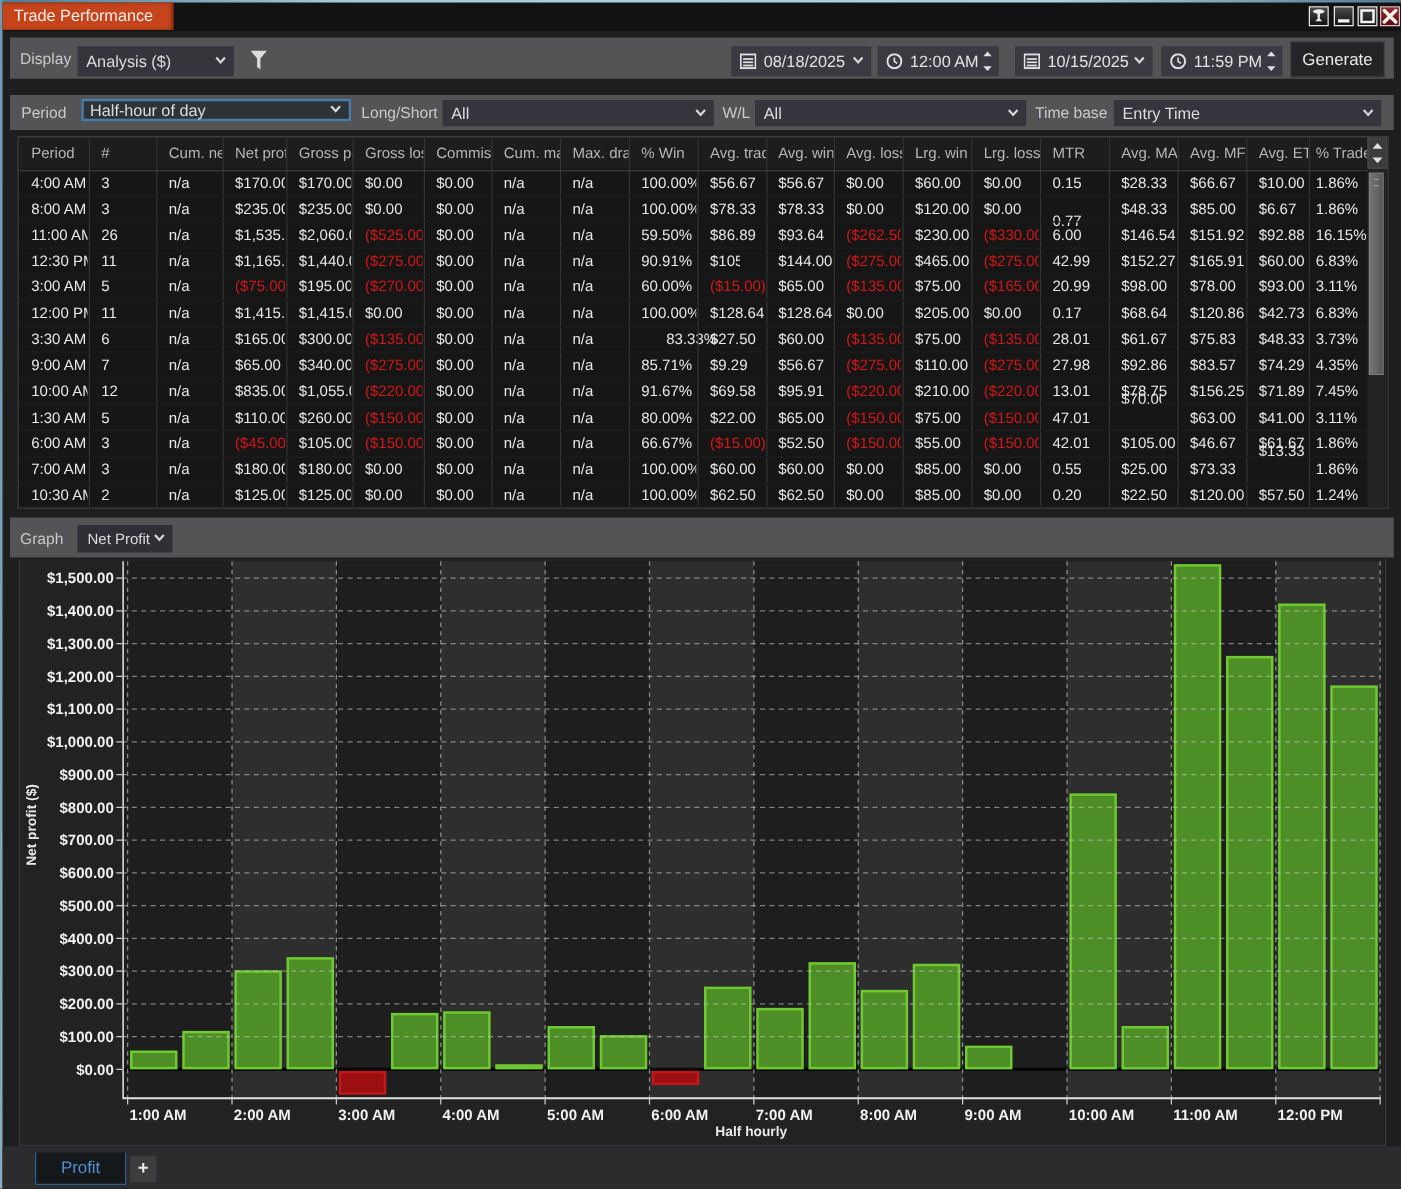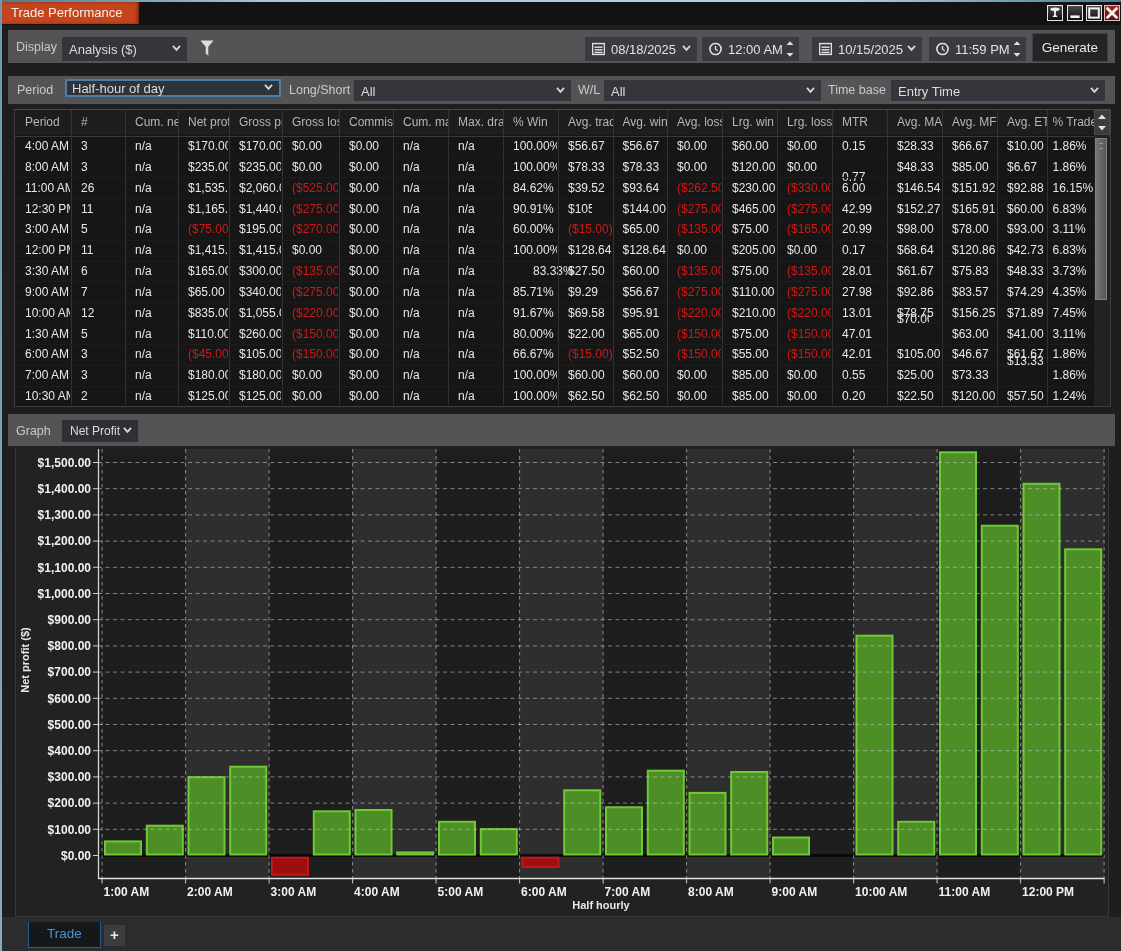--- a/index.html
+++ b/index.html
@@ -259,22 +259,22 @@
 <div class="td" style="left:1031.5px;top:46.85px;width:47.5px;padding-left:6px">1.86%</div>
 <div class="td" style="left:0.0px;top:67.69px;width:55.0px">11:00 AM</div>
 <div class="td" style="left:56.0px;top:67.69px;width:53.0px">26</div>
 <div class="td" style="left:110.0px;top:67.69px;width:52.0px">n/a</div>
 <div class="td" style="left:163.0px;top:67.69px;width:50.0px">$1,535.00</div>
 <div class="td" style="left:214.0px;top:67.69px;width:52.0px">$2,060.00</div>
 <div class="td red" style="left:267.0px;top:67.69px;width:56.0px">($525.00)</div>
 <div class="td" style="left:324.0px;top:67.69px;width:53.0px">$0.00</div>
 <div class="td" style="left:378.0px;top:67.69px;width:54.0px">n/a</div>
 <div class="td" style="left:433.0px;top:67.69px;width:54.0px">n/a</div>
-<div class="td" style="left:488.0px;top:67.69px;width:54.0px">84.62%</div>
-<div class="td" style="left:543.0px;top:67.69px;width:53.5px">$39.52</div>
+<div class="td" style="left:488.0px;top:67.69px;width:54.0px">59.50%</div>
+<div class="td" style="left:543.0px;top:67.69px;width:53.5px">$86.89</div>
 <div class="td" style="left:597.5px;top:67.69px;width:53.5px">$93.64</div>
 <div class="td red" style="left:652.0px;top:67.69px;width:54.0px">($262.50)</div>
 <div class="td" style="left:707.0px;top:67.69px;width:54.0px">$230.00</div>
 <div class="td red" style="left:762.0px;top:67.69px;width:54.0px">($330.00)</div>
 <div class="td" style="left:817.0px;top:67.69px;width:54.0px">6.00</div>
 <div class="td" style="left:872.0px;top:67.69px;width:54.0px">$146.54</div>
 <div class="td" style="left:927.0px;top:67.69px;width:54.0px">$151.92</div>
 <div class="td" style="left:982.0px;top:67.69px;width:48.5px">$92.88</div>
 <div class="td" style="left:1031.5px;top:67.69px;width:47.5px;padding-left:6px">16.15%</div>
 <div class="td" style="left:0.0px;top:88.54px;width:55.0px">12:30 PM</div>
@@ -655,14 +655,14 @@
 <text x="755.6" y="449" text-anchor="start" class="xlab">9:00 AM</text>
 <text x="839.1" y="449" text-anchor="start" class="xlab">10:00 AM</text>
 <text x="922.6" y="449" text-anchor="start" class="xlab">11:00 AM</text>
 <text x="1006.1" y="449" text-anchor="start" class="xlab">12:00 PM</text>
 <text x="585" y="461.5" text-anchor="middle" class="tlab">Half hourly</text>
 <text x="13" y="213" text-anchor="middle" class="tlab" transform="rotate(-90 13 213)">Net profit ($)</text>
 </svg>
 </div>
 
 <div class="abs" id="botbar"></div>
-<div class="abs" id="rtab">Trade</div>
+<div class="abs" id="rtab">Profit</div>
 <div class="abs" id="ptab">+</div>
 
 </body></html>

